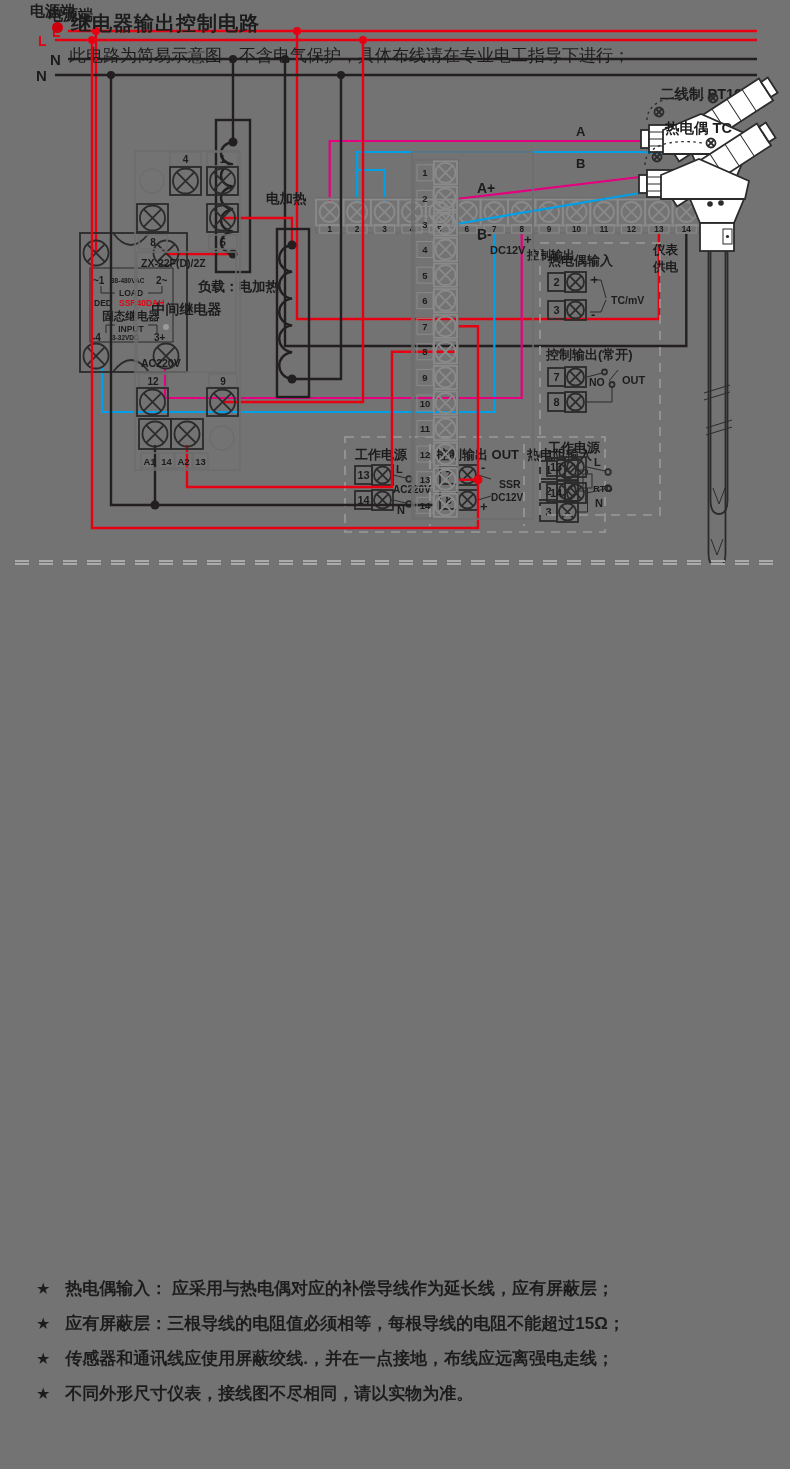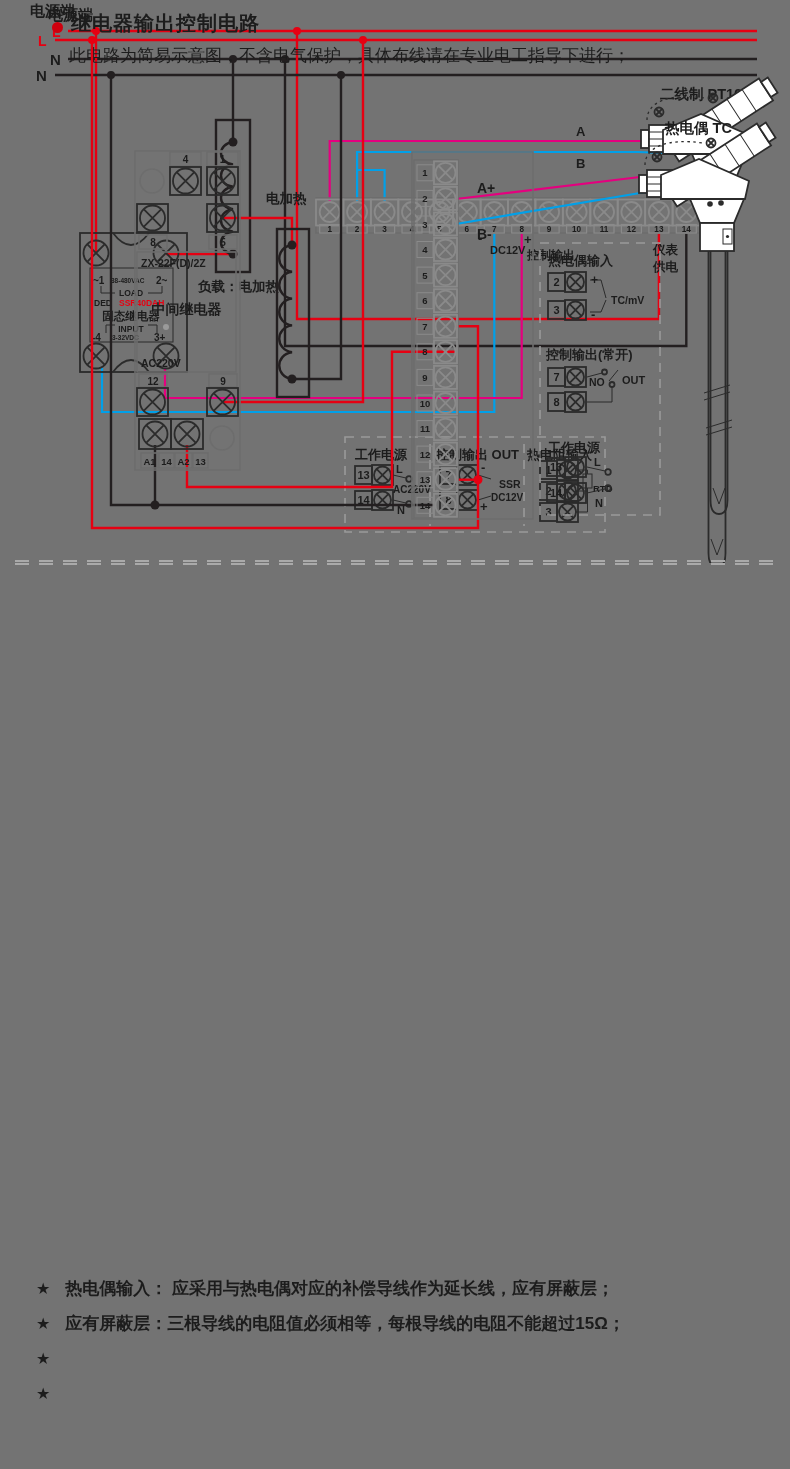--- a/index.html
+++ b/index.html
@@ -503,19 +503,21 @@
   <div class="note">
     <span class="star">★</span>
     <span>热电偶输入： 应采用与热电偶对应的补偿导线作为延长线，应有屏蔽层；</span>
   </div>
   <div class="note">
     <span class="star">★</span>
     <span>应有屏蔽层：三根导线的电阻值必须相等，每根导线的电阻不能超过15Ω；</span>
   </div>
   <div class="note">
     <span class="star">★</span>
+    <span>传感器和通讯线应使用屏蔽绞线.，并在一点接地，布线应远离强电走线；</span>
   </div>
   <div class="note">
     <span class="star">★</span>
+    <span>不同外形尺寸仪表，接线图不尽相同，请以实物为准。</span>
   </div>
 </div>
 
 </div>
 
 </body></html>

